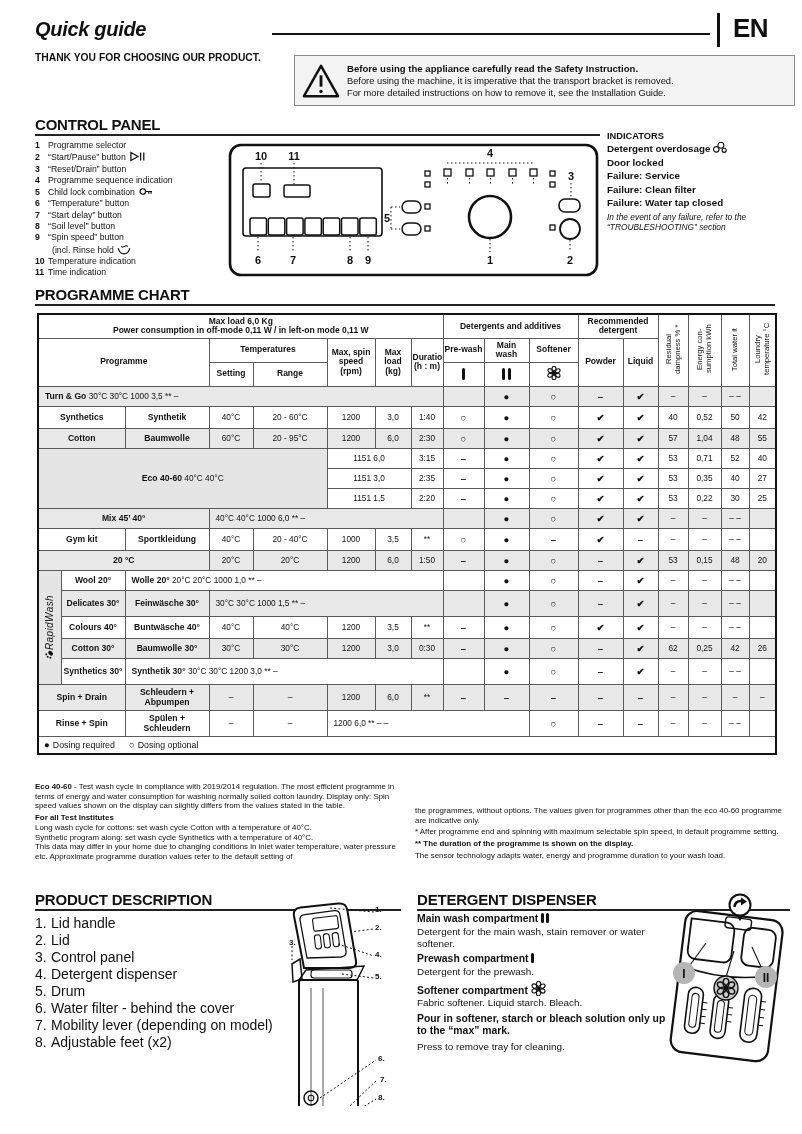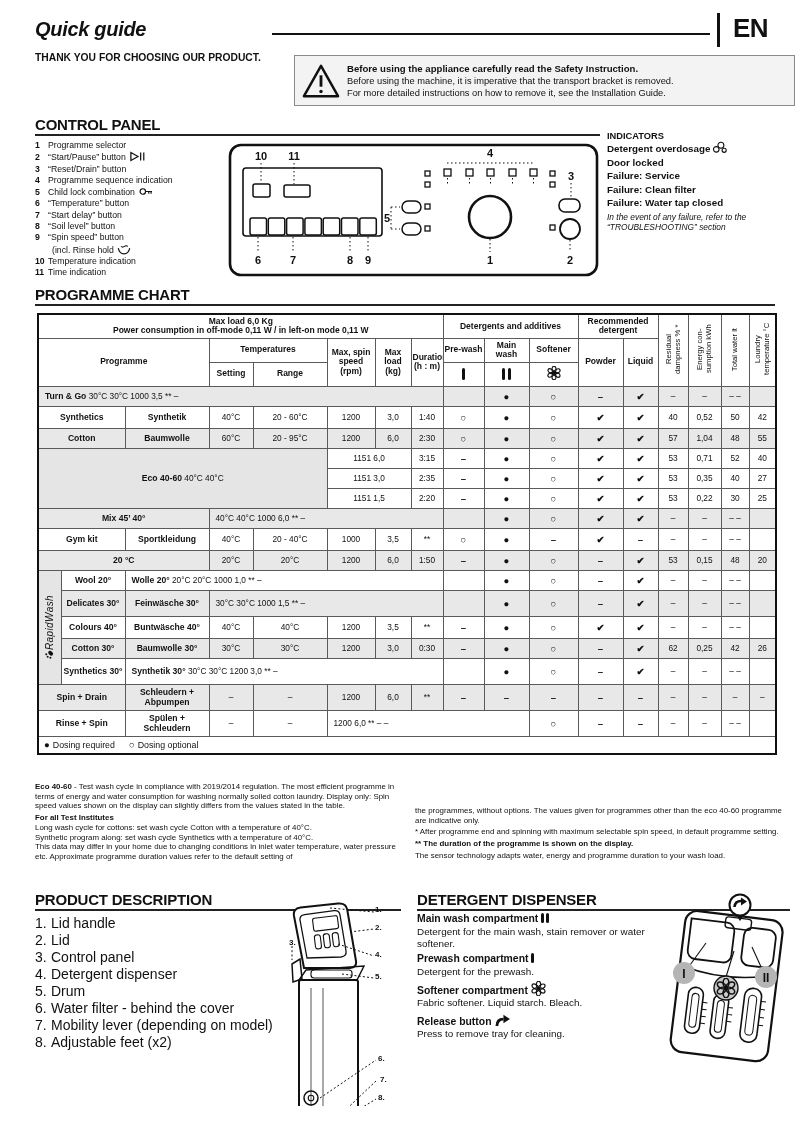--- a/index.html
+++ b/index.html
@@ -601,24 +601,21 @@
 
   <div class="abs dd-text">
     <div class="t"><span>Main wash compartment</span><span class="bar-s"></span><span class="bar-s"></span></div>
     <div class="d">Detergent for the main wash, stain remover or water softener.</div>
     <div class="t"><span>Prewash compartment</span><span class="bar-s"></span></div>
     <div class="d">Detergent for the prewash.</div>
     <div class="t"><span>Softener compartment</span><svg width="15" height="15" viewBox="0 0 20 20">
           <use href="#flower"></use>
         </svg></div>
     <div class="d">Fabric softener. Liquid starch. Bleach.</div>
-    <div class="t"><span>Release button</span><svg width="17" height="14" viewBox="0 0 18 15">
-          <path d="M3 14 Q3 6.5 10 6.5" fill="none" stroke="#111" stroke-width="3"></path>
-          <polygon points="10,2 17,6.5 10,11" fill="#111"></polygon>
-        </svg></div>
+    <div class="t" style="margin-bottom:3px">Pour in softener, starch or bleach  solution only up to the “max” mark.</div>
     <div class="d">Press to remove tray for cleaning.</div>
   </div>
 
   <svg class="abs" style="left:660px;top:893px" width="136" height="180" viewBox="0 0 136 180">
     <g transform="rotate(7 66 90)" fill="none" stroke="#111">
       <rect x="18" y="22" width="98" height="142" rx="12" stroke-width="2.2"></rect>
       <path d="M24 30 h36 a8 8 0 0 1 8 8 v24 a8 8 0 0 1 -8 8 h-28 a8 8 0 0 1 -8 -8 Z" stroke-width="1.8"></path>
       <rect x="78" y="32" width="32" height="38" rx="8" stroke-width="1.8"></rect>
       <rect x="58" y="24" width="26" height="11" rx="3" stroke-width="1.4"></rect>
       <path d="M20 78 Q66 90 114 76" stroke-width="1.4"></path>

